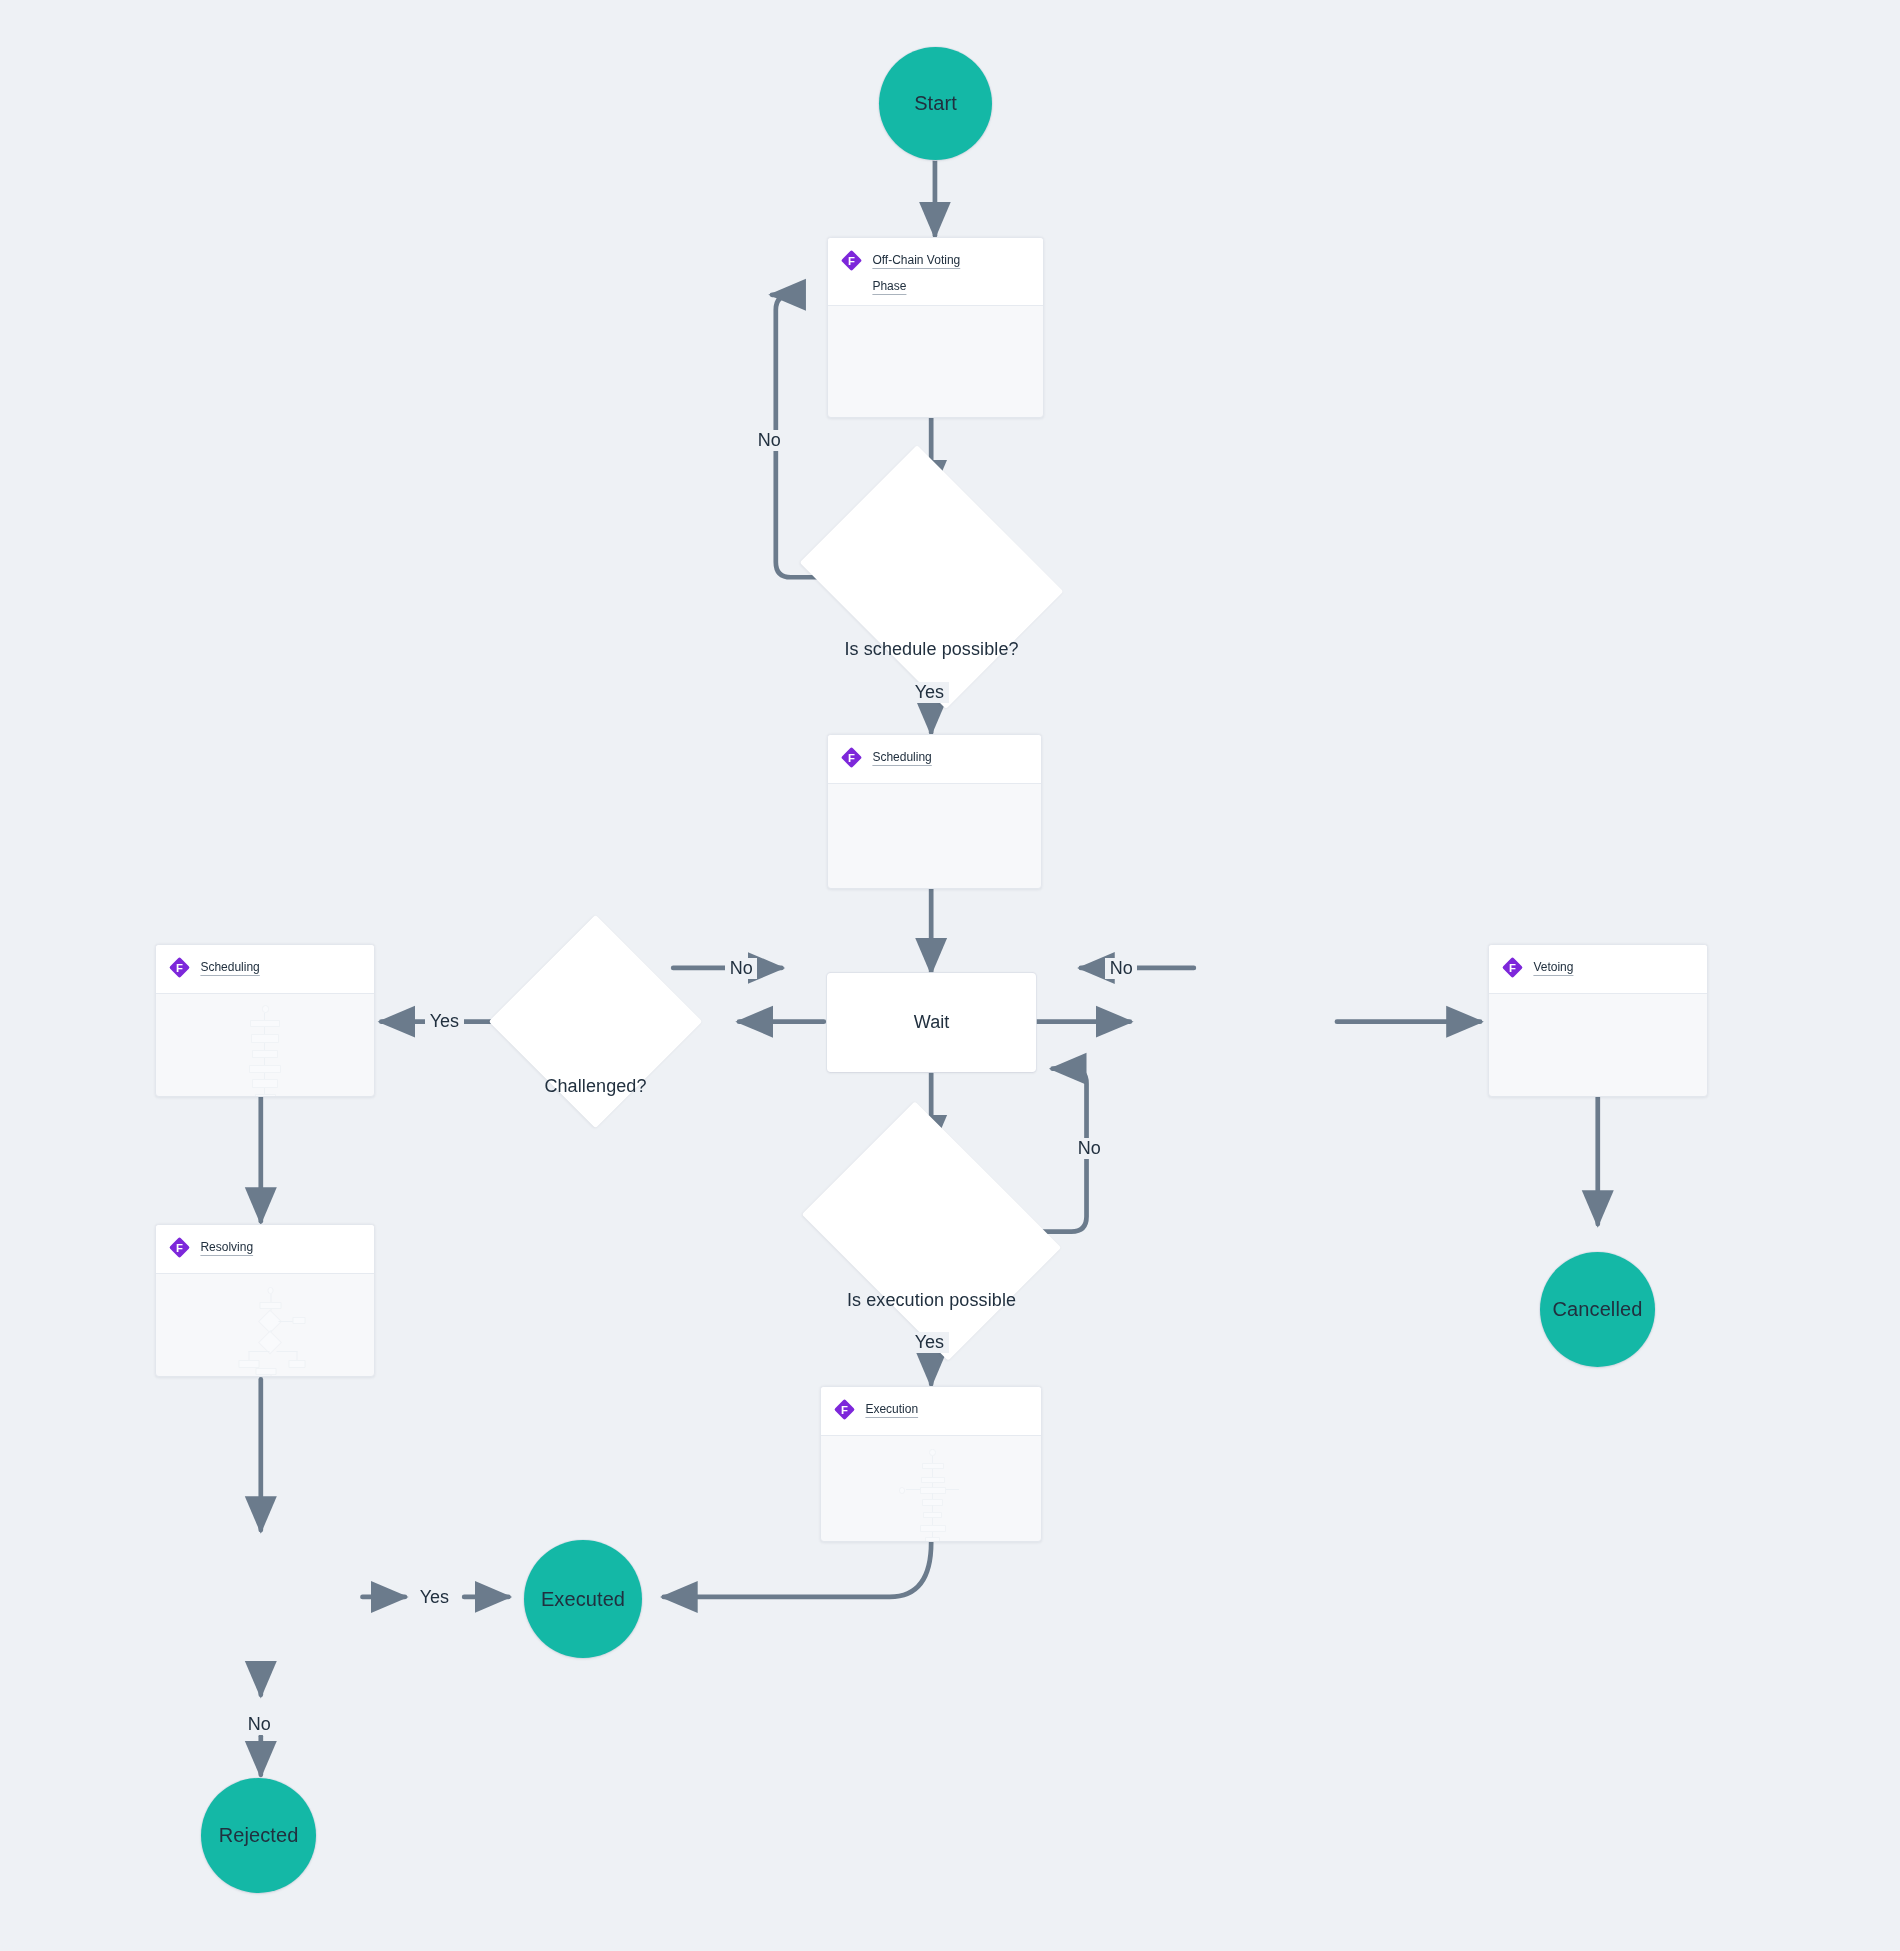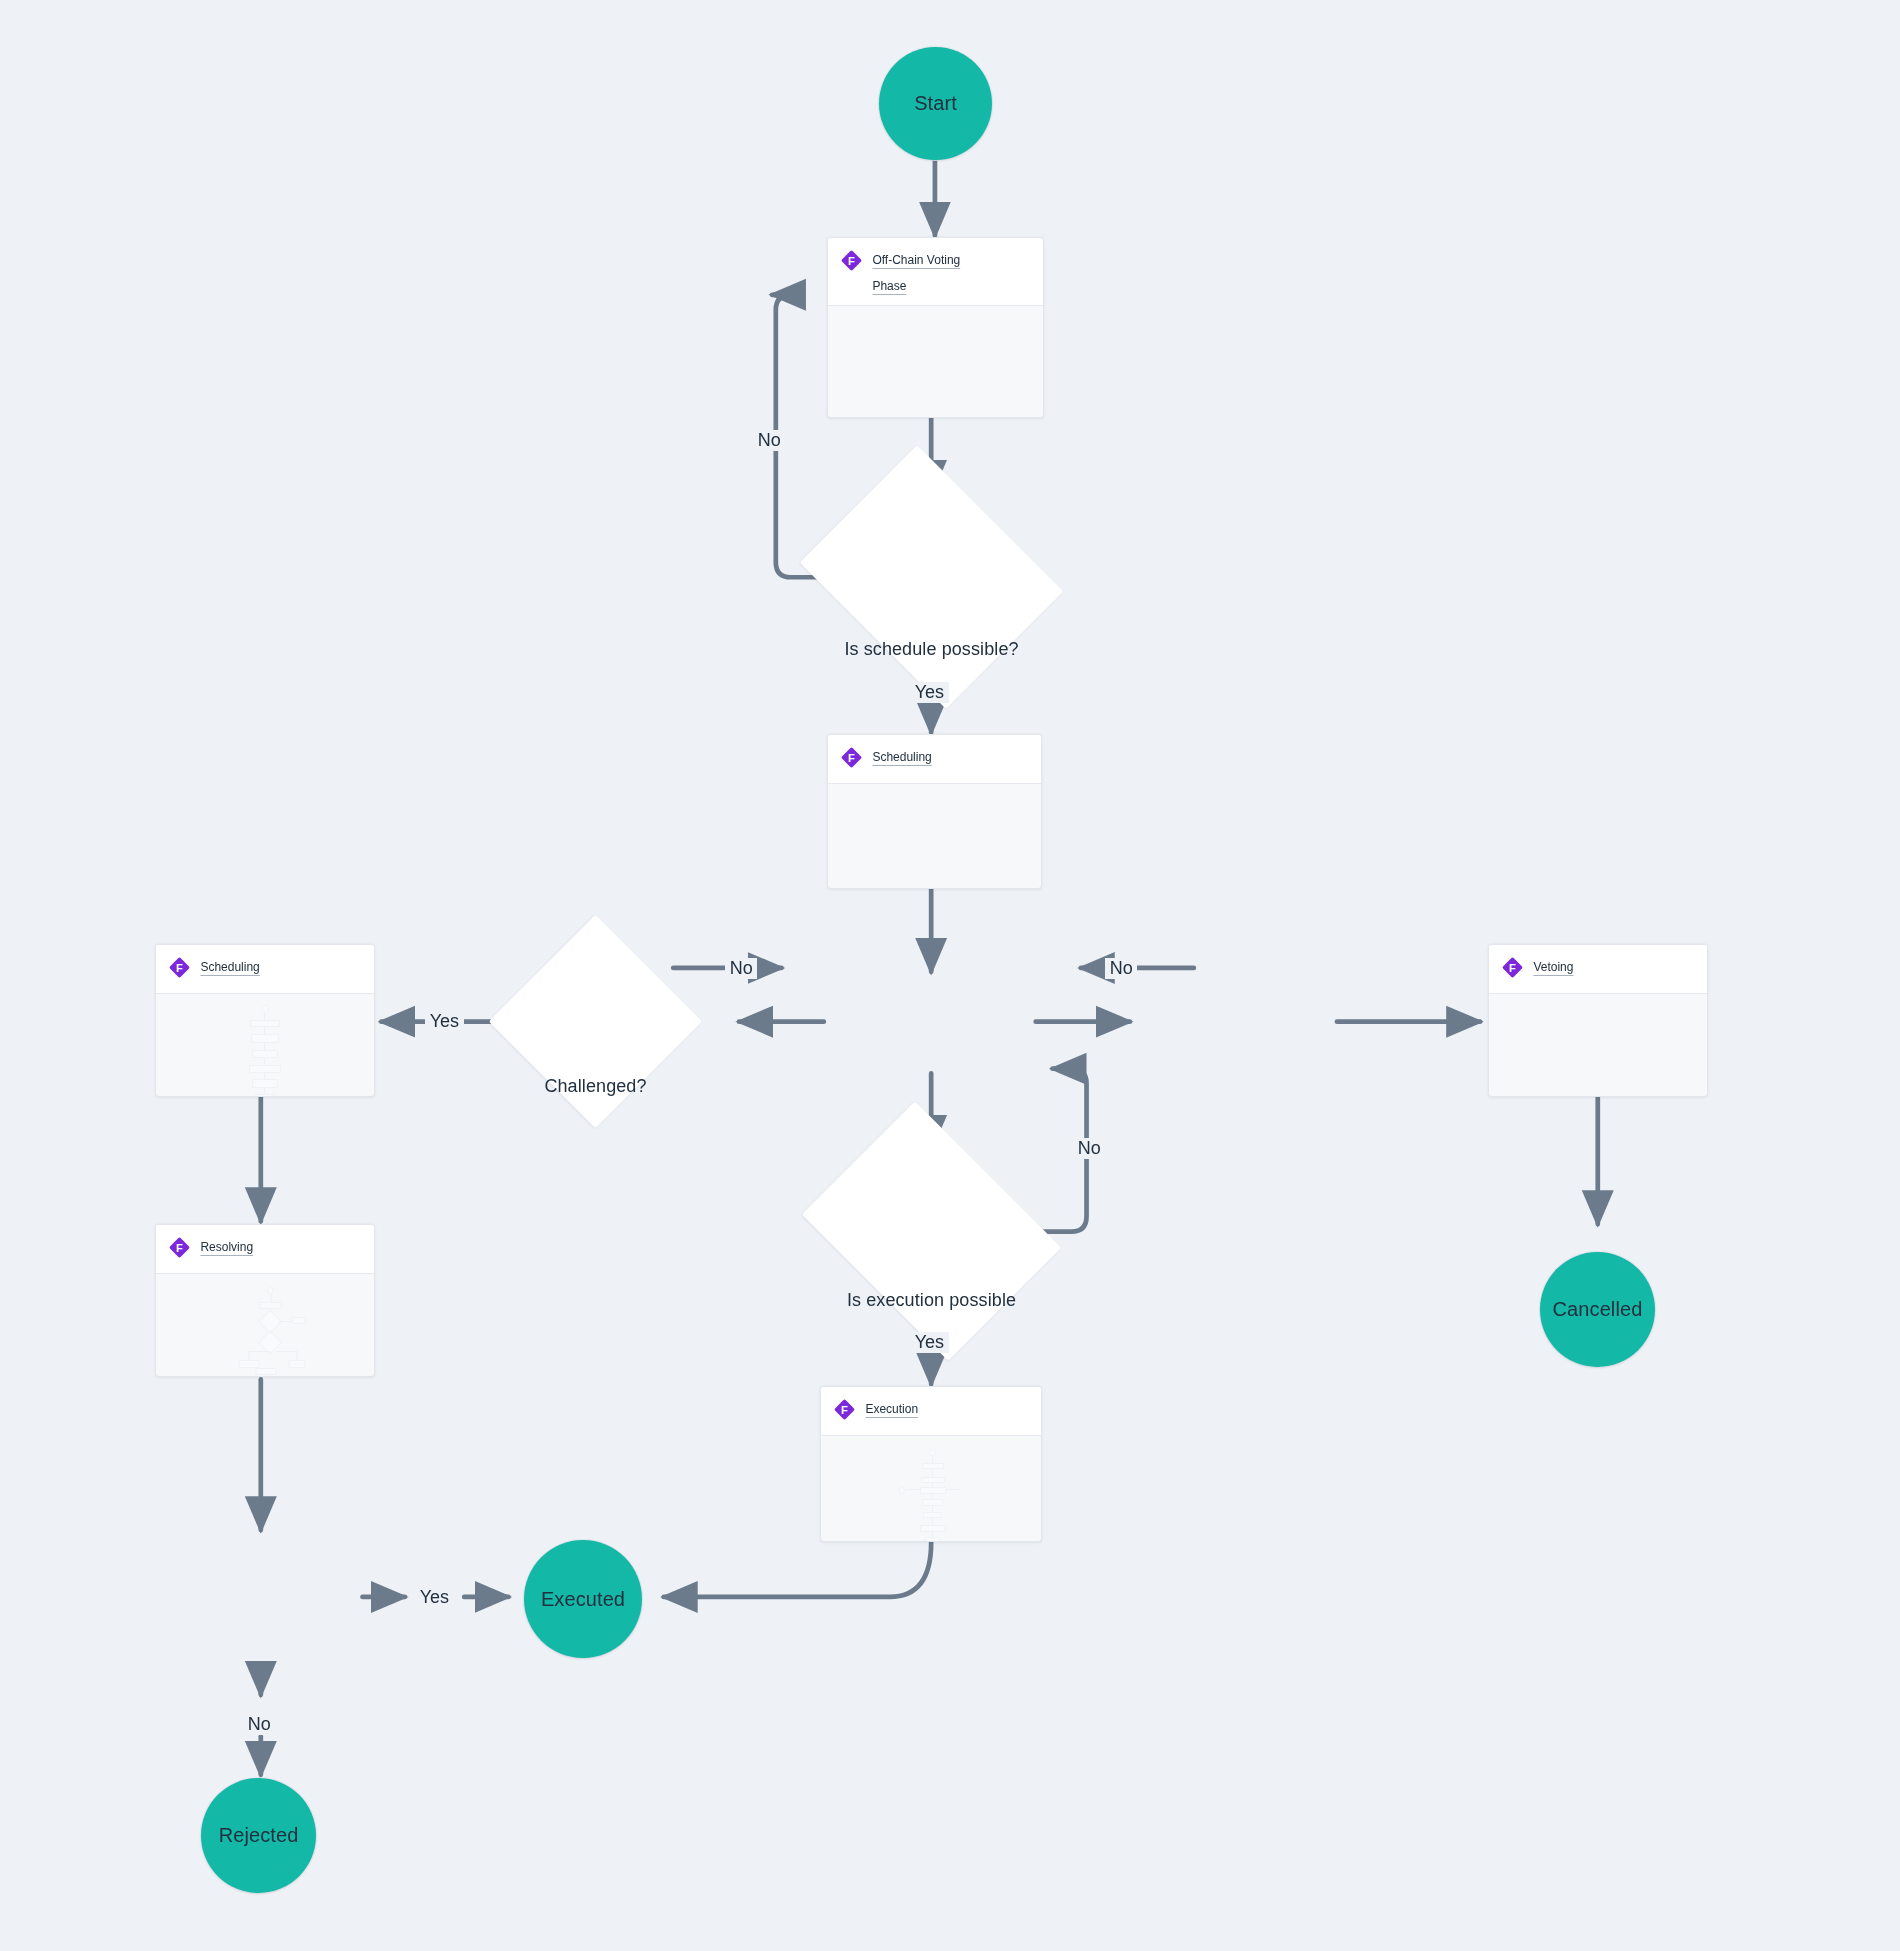--- a/index.html
+++ b/index.html
@@ -259,20 +259,23 @@
     <div class="group-head">
       <span class="gh-icon">
         <span class="dia"></span>
         <span class="ltr">F</span>
       </span>
       <span class="gh-title">Scheduling</span>
     </div>
     <div class="group-body"></div>
   </div>
 
+  <div class="rect-node" style="left:827px; top:973px; width:209px; height:99px;">
+    <span>Wait</span>
+  </div>
 
   <div class="diamond-node" style="left:520px; top:946px; width:151px; height:151px;">
     <span class="dshape"></span>
     <span class="dlabel">Challenged?</span>
   </div>
 
   <div class="group-node" style="left:155px; top:944px; width:220px; height:153px;">
     <div class="group-head">
       <span class="gh-icon">
         <span class="dia"></span>

